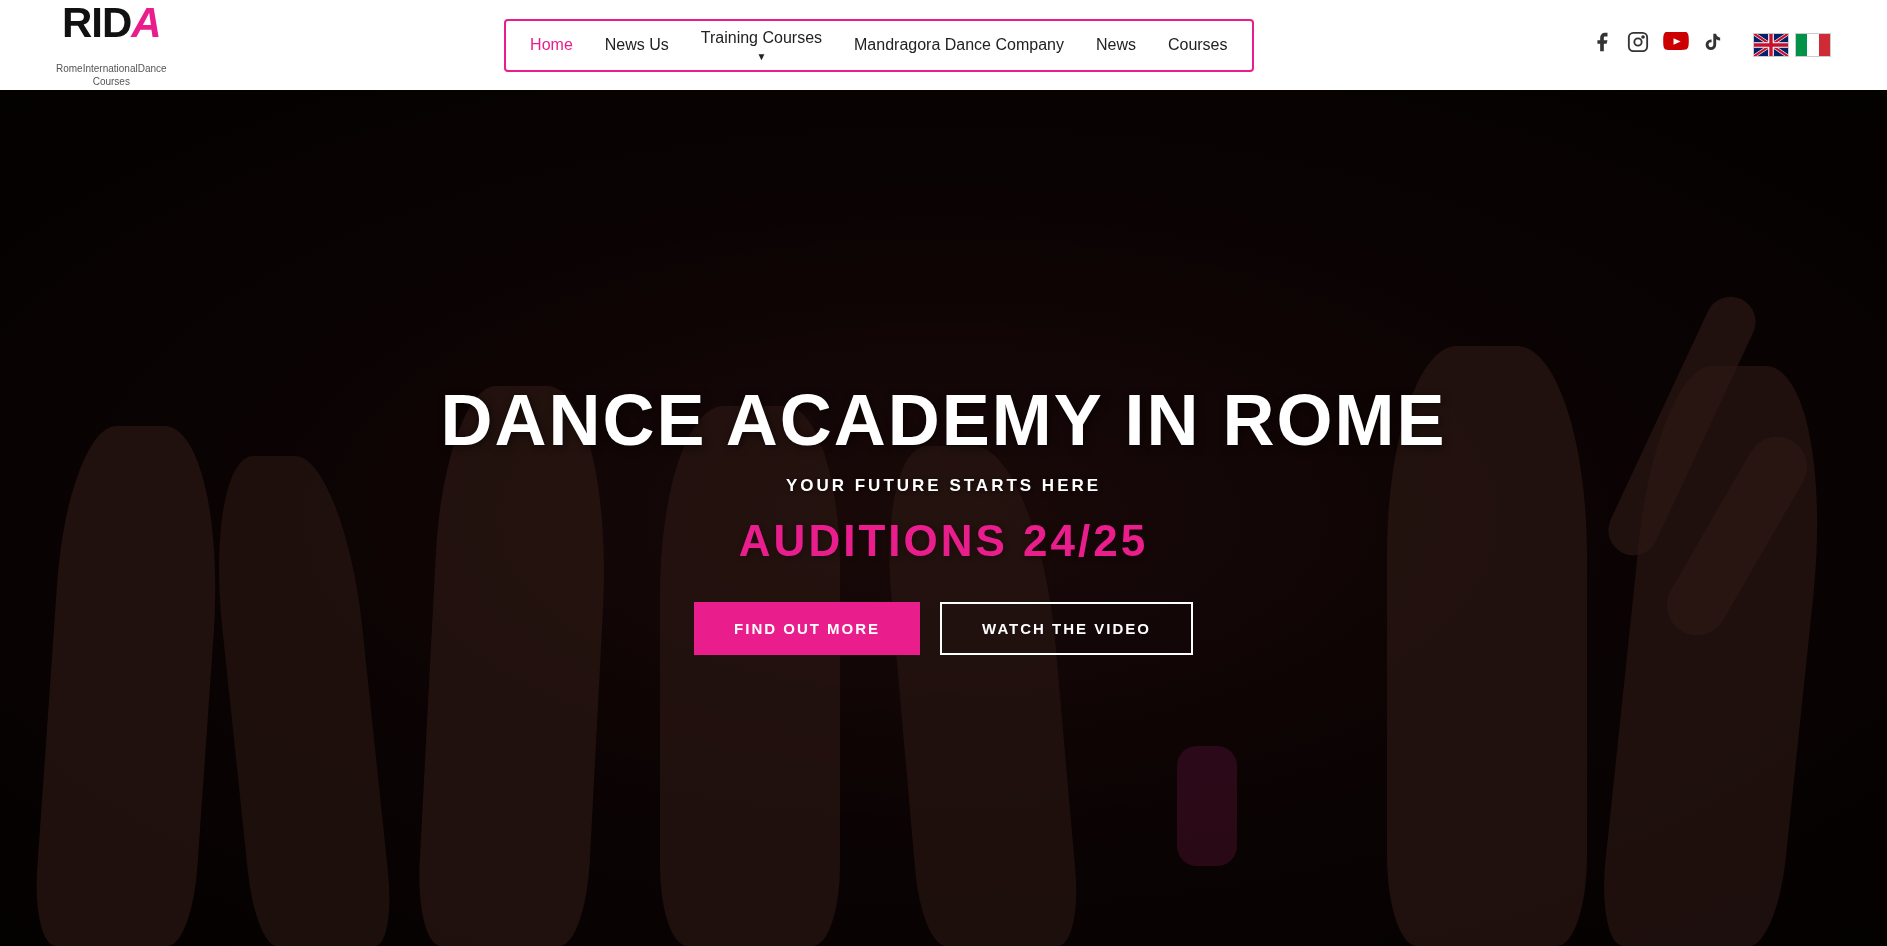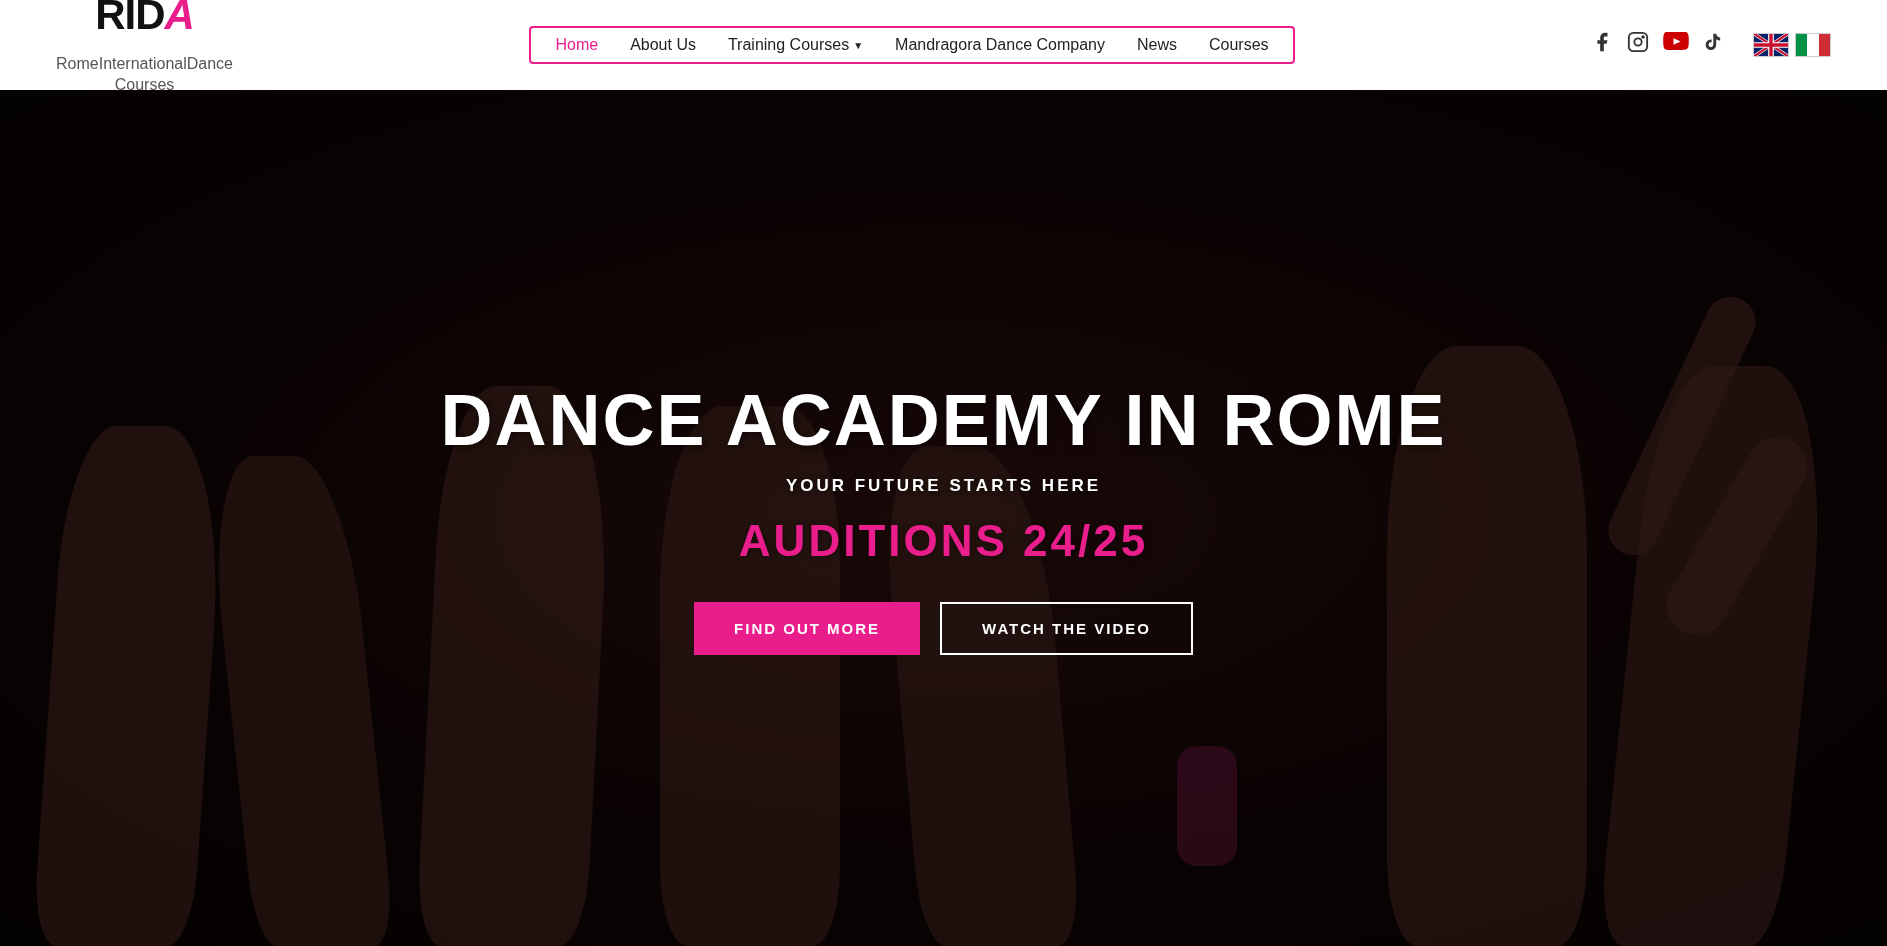--- a/index.html
+++ b/index.html
@@ -27,21 +27,21 @@
       font-size: 42px;
       font-weight: 900;
       line-height: 1;
       letter-spacing: -1px;
     }
     .logo-text .rida-r,
     .logo-text .rida-id { color: #111; }
     .logo-text .rida-a { color: #e91e8c; font-style: italic; }
 
     .logo-subtitle {
-      font-size: 16px;
+      font-size: 10px;
       color: #555;
       text-align: center;
       line-height: 1.3;
       margin-top: 18px;
     }
 
     .logo-block {
       display: flex;
       flex-direction: column;
       align-items: center;
@@ -64,20 +64,21 @@
       text-decoration: none;
       cursor: pointer;
       white-space: nowrap;
     }
     .nav-link.active { color: #e91e8c; text-align: right; }
 
     .nav-training {
       display: flex;
       align-items: center;
       gap: 4px;
+      flex-direction: column;
     }
     .nav-dropdown-arrow {
       font-size: 10px;
       color: #222;
     }
 
     
     .social-area {
       display: flex;
       align-items: center;
@@ -305,21 +306,21 @@
 
     </div>
     <div class="logo-subtitle">
       <span>RomeInternationalDance</span><br>
       <span>Courses</span>
     </div>
   </div>
 
   <nav class="nav-wrapper">
     <a class="nav-link active" href="#">Home</a>
-    <a class="nav-link" href="#">About Us</a>
+    <a class="nav-link" href="#">News Us</a>
     <div class="nav-training">
       <a class="nav-link" href="#">Training Courses</a>
       <span class="nav-dropdown-arrow">▼</span>
     </div>
     <a class="nav-link" href="#">Mandragora Dance Company</a>
     <a class="nav-link" href="#">News</a>
     <a class="nav-link" href="#">Courses</a>
   </nav>
 
   <div class="header-right">

